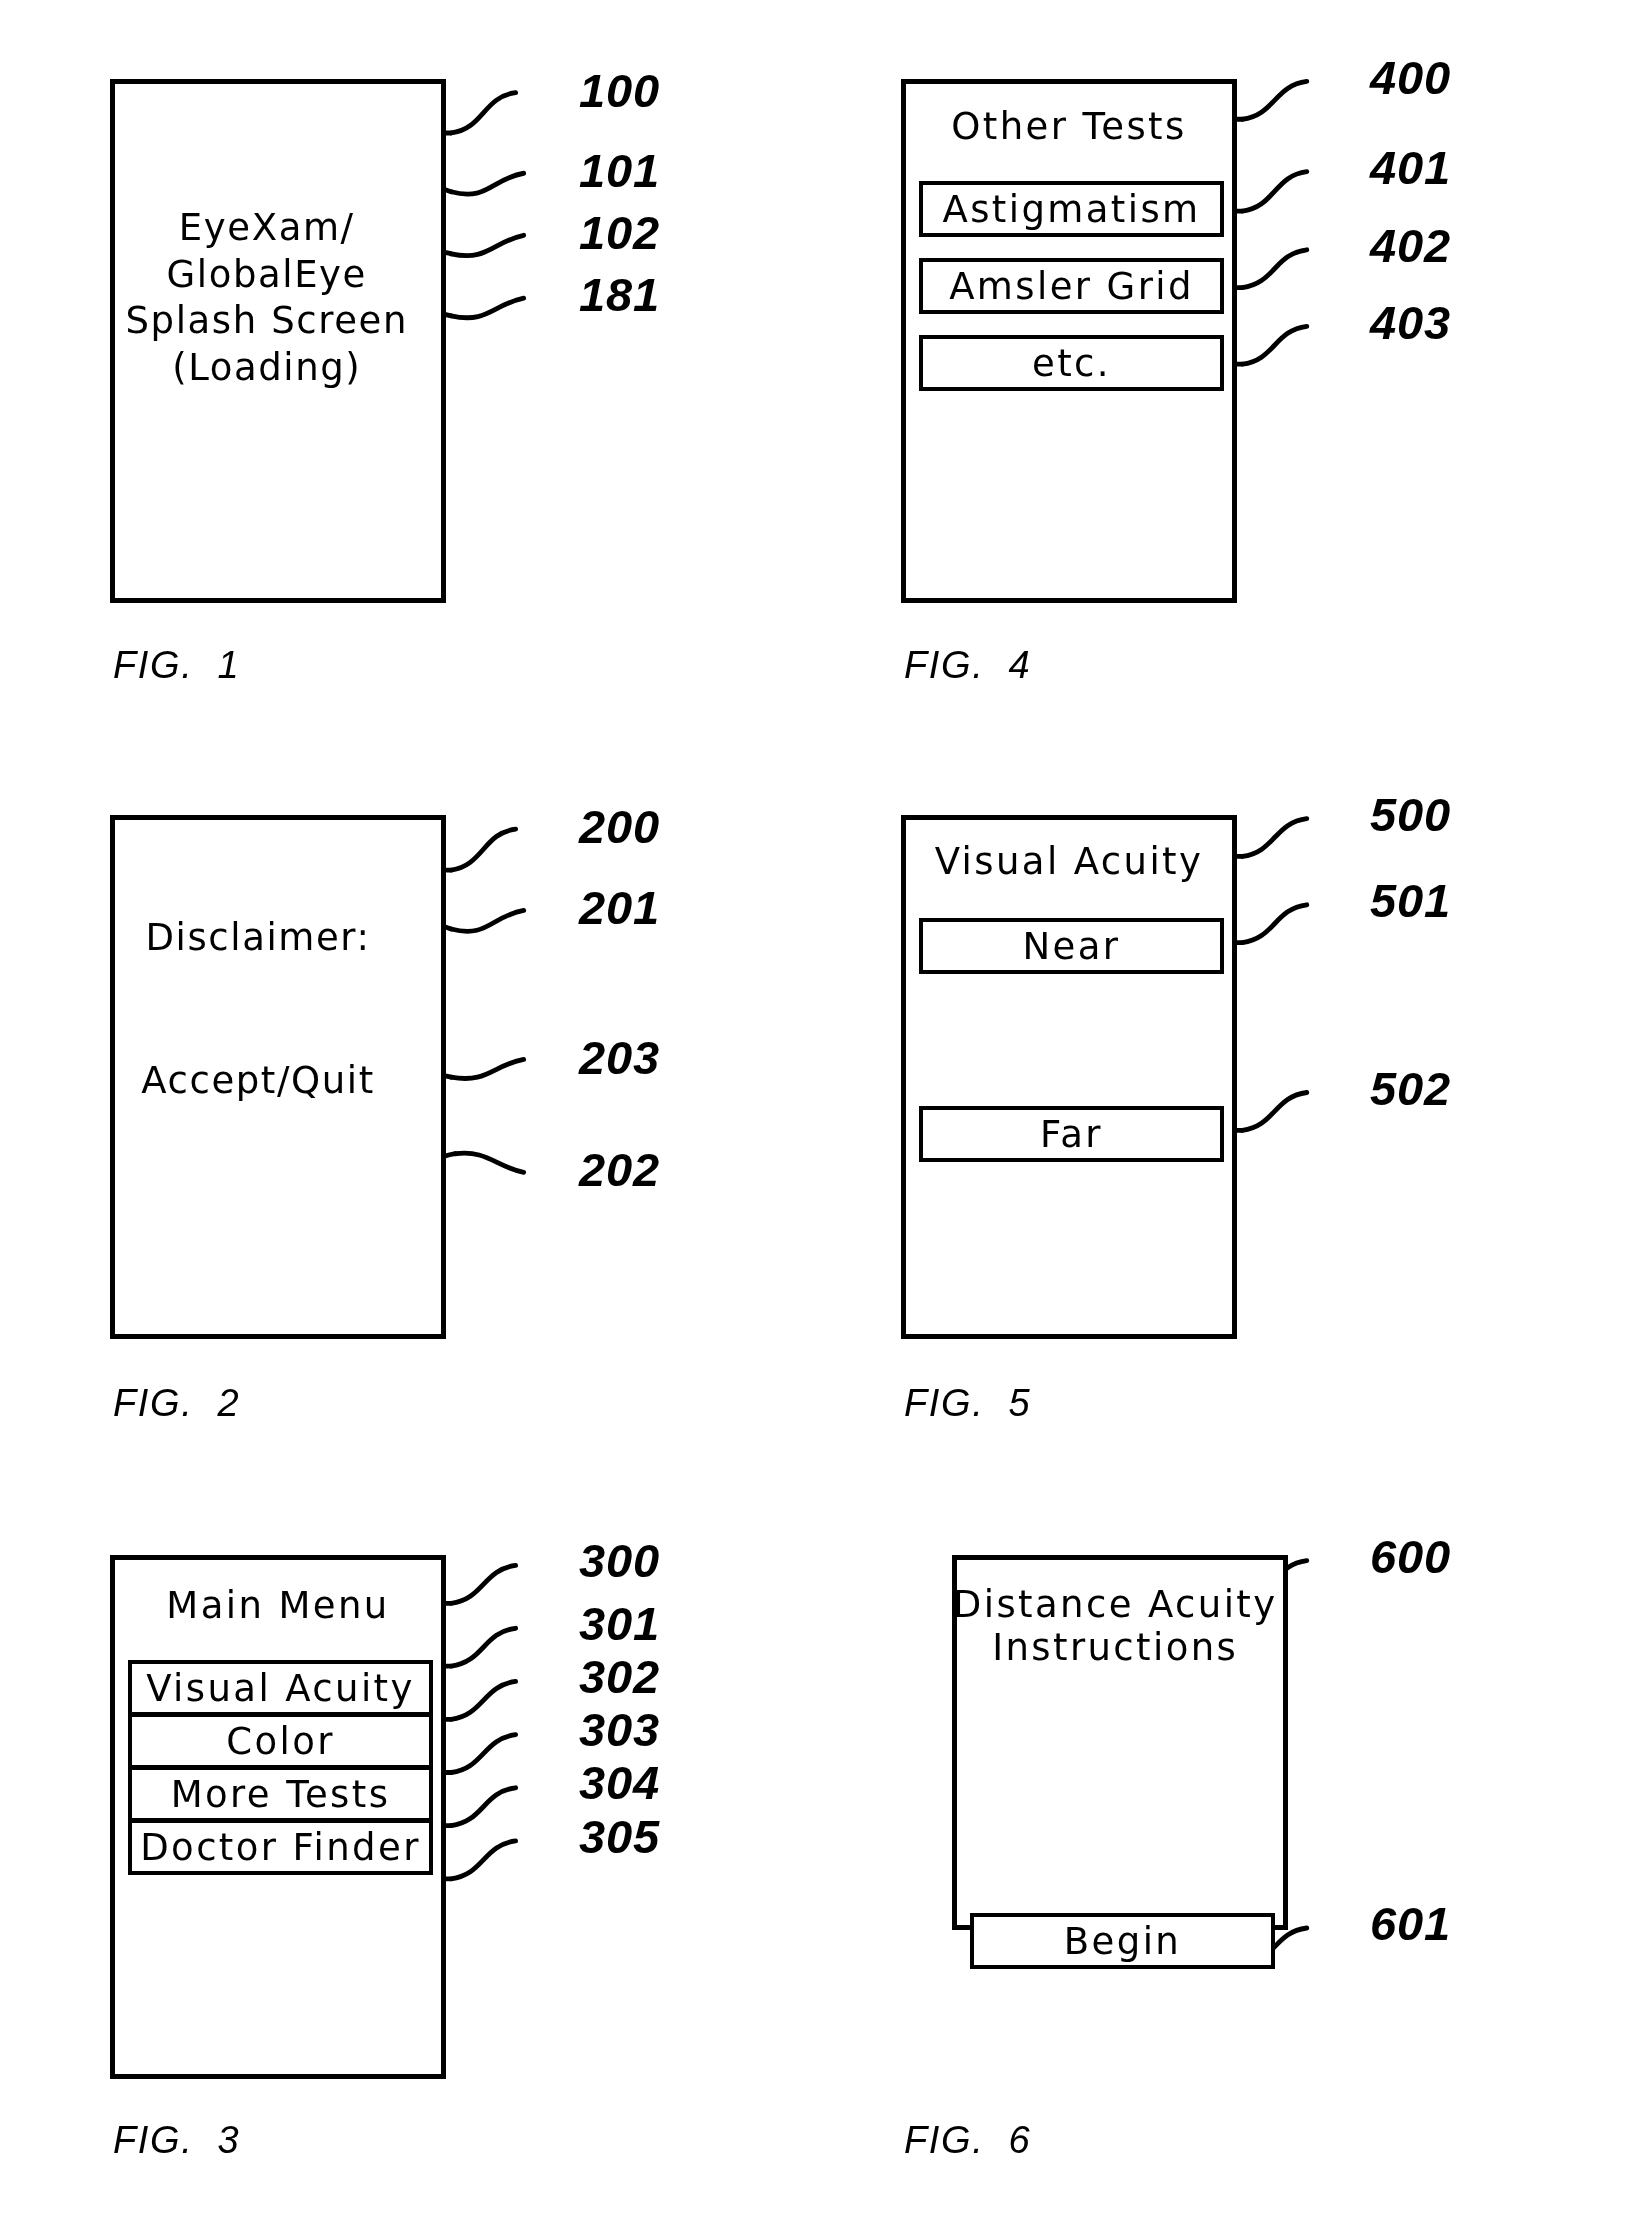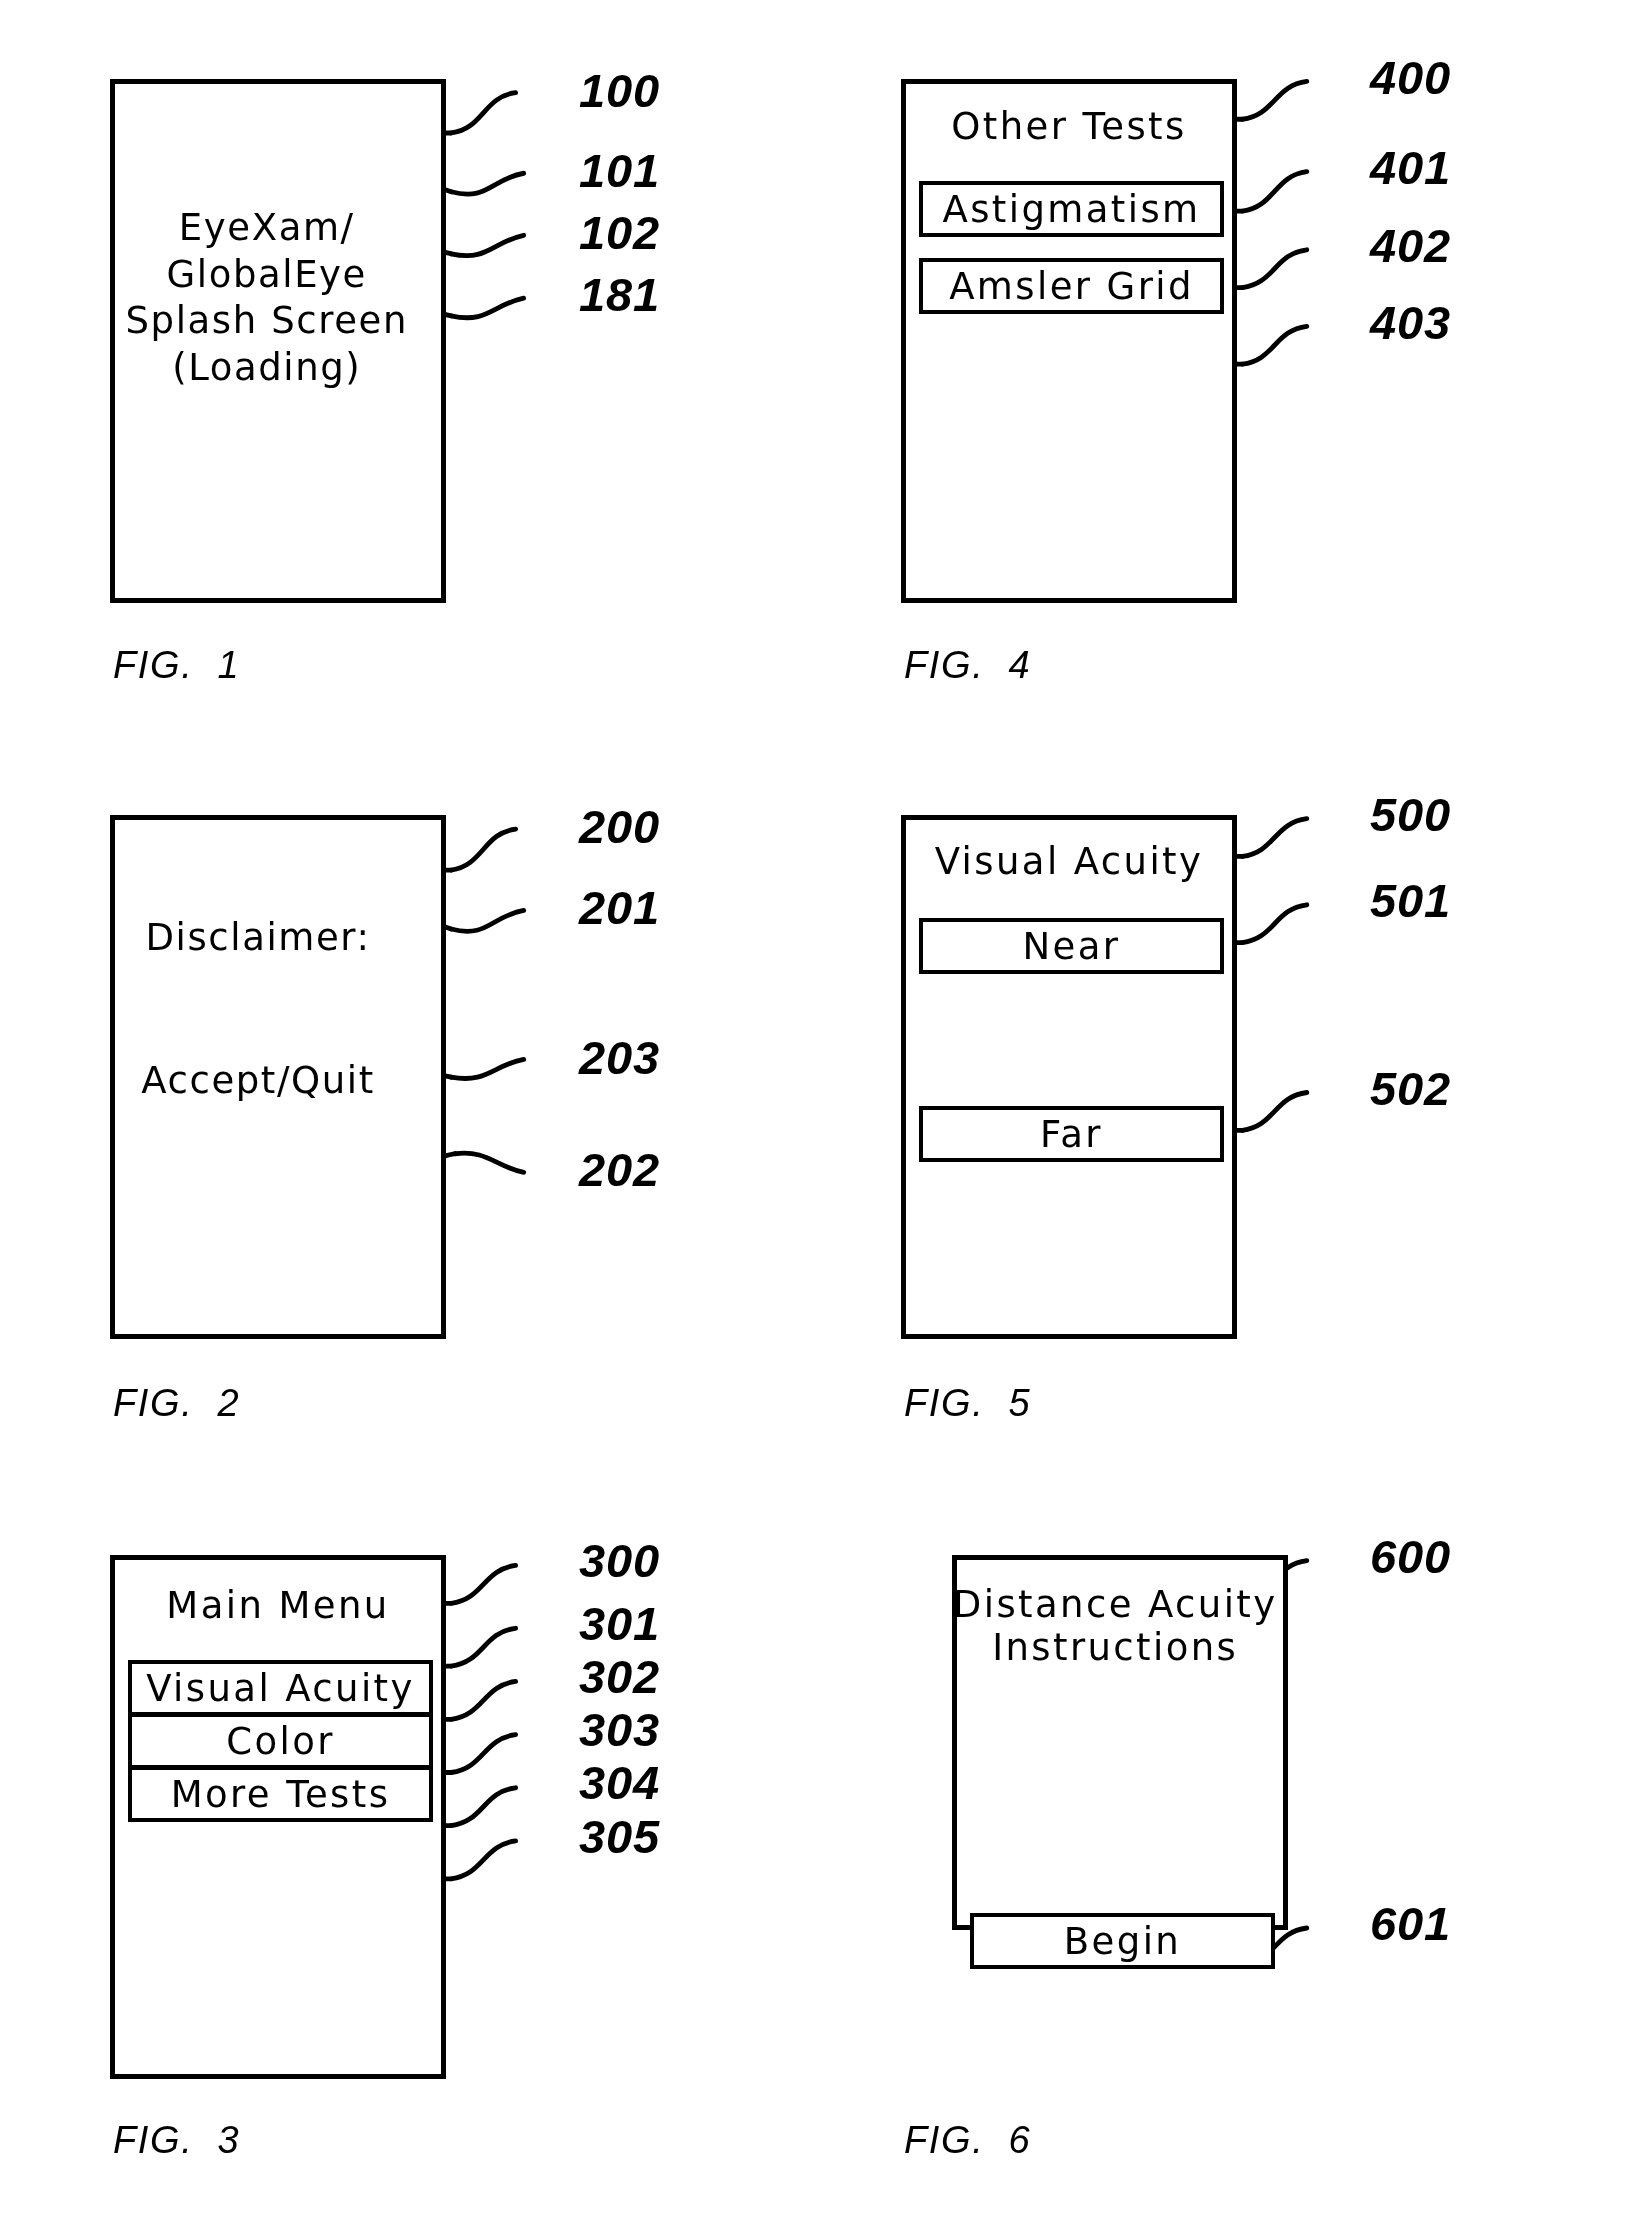--- a/index.html
+++ b/index.html
@@ -157,36 +157,38 @@
     <div class="caption" style="left:113px;top:1382px;width:322px;">FIG.  2</div>
   </div>
 
   <div class="fig">
     <div class="screen" style="left:110px;top:1555px;width:336px;height:524px;">
       <div class="title" style="top:24px;">Main Menu</div>
 
       <div class="btn" style="left:13px;top:100px;width:305px;height:56px;">Visual Acuity</div>
       <div class="btn" style="left:13px;top:153px;width:305px;height:56px;">Color</div>
       <div class="btn" style="left:13px;top:206px;width:305px;height:56px;">More Tests</div>
+      <div class="btn" style="left:13px;top:259px;width:305px;height:56px;">Doctor Finder</div>
     </div>
     <div class="refnum" style="left:550px;top:1533px;">300</div>
     <div class="refnum" style="left:550px;top:1596px;">301</div>
     <div class="refnum" style="left:550px;top:1649px;">302</div>
     <div class="refnum" style="left:550px;top:1702px;">303</div>
     <div class="refnum" style="left:550px;top:1755px;">304</div>
     <div class="refnum" style="left:550px;top:1809px;">305</div>
     <div class="caption" style="left:113px;top:2119px;width:322px;">FIG.  3</div>
   </div>
 
   <div class="fig">
     <div class="screen" style="left:901px;top:79px;width:336px;height:524px;">
       <div class="title" style="top:21px;">Other  Tests</div>
 
       <div class="btn" style="left:13px;top:97px;width:305px;height:56px;">Astigmatism</div>
       <div class="btn" style="left:13px;top:174px;width:305px;height:56px;">Amsler  Grid</div>
+      <div class="btn" style="left:13px;top:251px;width:305px;height:56px;">etc.</div>
     </div>
     <div class="refnum" style="left:1341px;top:50px;">400</div>
     <div class="refnum" style="left:1341px;top:140px;">401</div>
     <div class="refnum" style="left:1341px;top:218px;">402</div>
     <div class="refnum" style="left:1341px;top:295px;">403</div>
     <div class="caption" style="left:904px;top:644px;width:322px;">FIG.  4</div>
   </div>
 
   <div class="fig">
     <div class="screen" style="left:901px;top:815px;width:336px;height:524px;">

